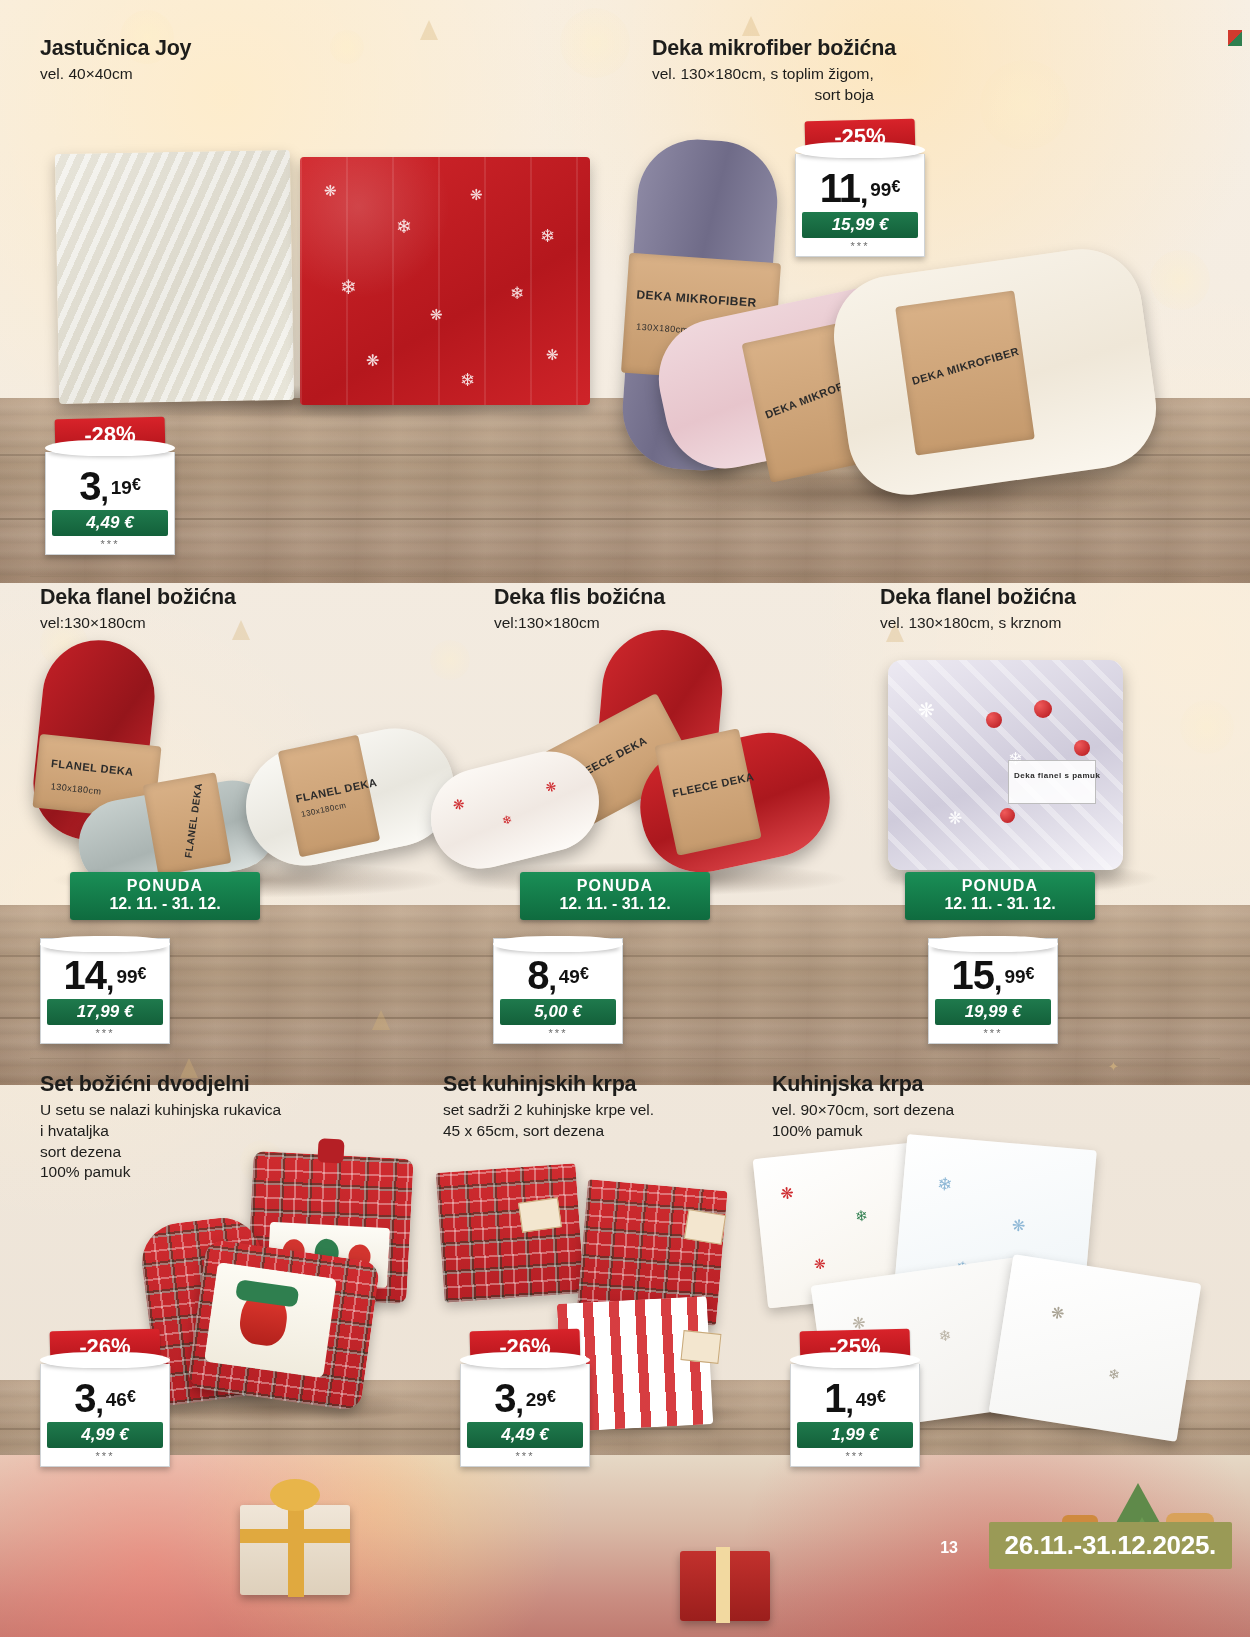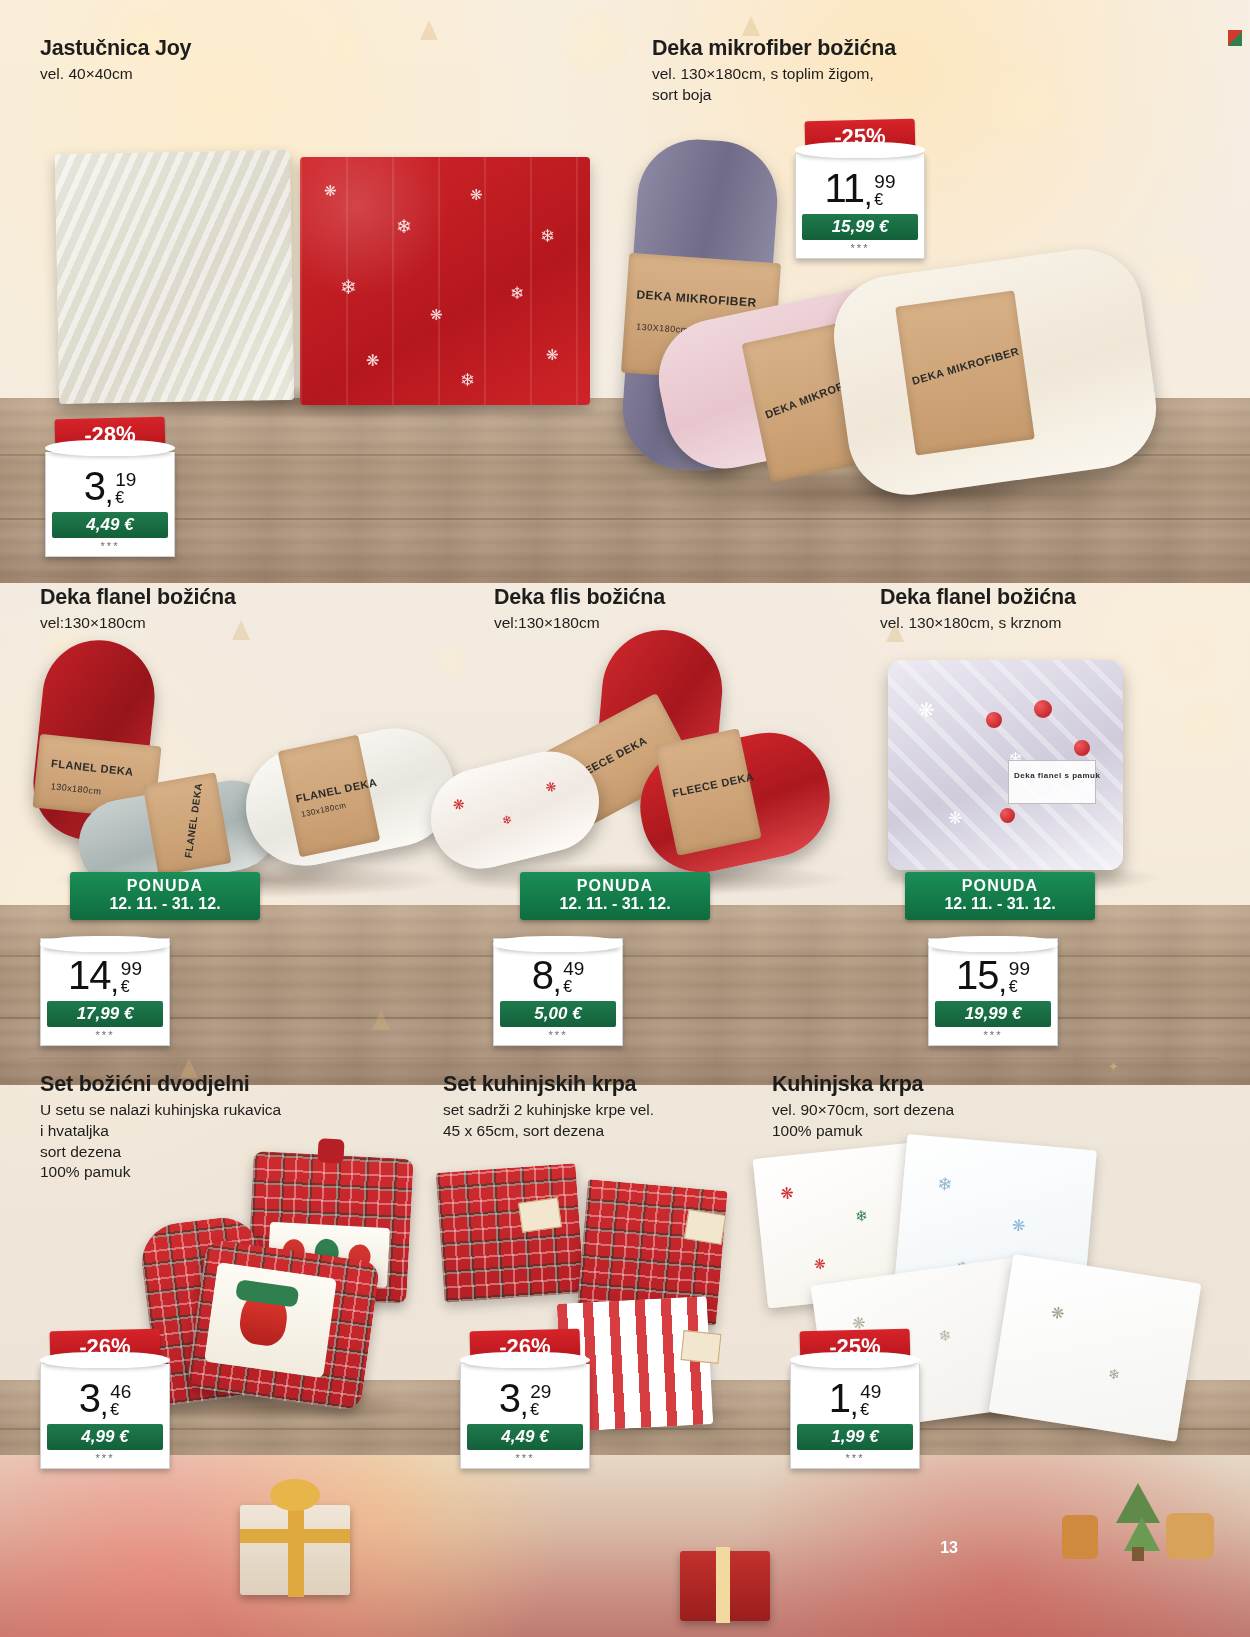--- a/index.html
+++ b/index.html
@@ -65,23 +65,23 @@
     position:absolute;left:0;right:0;top:22px;height:16px;
     background:#fff;border-radius:50%/60%;
     box-shadow:0 4px 4px -3px rgba(0,0,0,.25);
     z-index:2;
   }
   .tag .body{
     position:relative;background:#fff;border:1px solid #cfd3d6;border-top:none;
     padding:16px 6px 4px;text-align:center;z-index:1;
     box-shadow:0 3px 6px rgba(0,0,0,.25);
   }
-  .tag .main{font-weight:normal;color:#111;line-height:.9;display:flex;align-items:flex-start;justify-content:center;}
+  .tag .main{font-weight:bold;color:#111;line-height:.9;display:flex;align-items:center;justify-content:center;}
   .tag .main .int{font-size:40px;letter-spacing:-1px;}
-  .tag .main .rest{display:flex;flex-direction:column;align-items:flex-start;margin-left:2px;}
+  .tag .main .rest{display:flex;flex-direction:row;align-items:flex-start;margin-left:2px;}
   .tag .main .dec{font-size:19px;line-height:1;margin-top:2px;}
   .tag .main .eur{font-size:16px;line-height:1;margin-top:1px;}
   .tag .main .comma{font-size:30px;align-self:flex-end;margin-top:0;}
   .tag .old{
     margin-top:6px;background:linear-gradient(#1f7a4d,#13603a);color:#fff;
     font-style:italic;font-weight:bold;font-size:17px;padding:3px 0;border-radius:2px;
   }
   .tag .stars{color:#6b6b6b;font-size:11px;letter-spacing:2px;margin-top:2px;}
 
   
@@ -214,21 +214,21 @@
           <span class="dec">19</span>
           <span class="eur">€</span>
         </span>
       </div>
       <div class="old">4,49 €</div>
       <div class="stars">***</div>
     </div>
   </div>
 
   <div class="h-title" style="left:652px;top:36px;">Deka mikrofiber božićna</div>
-  <div class="h-sub" style="left:652px;top:64px;white-space:pre-line;">vel. 130×180cm, s toplim žigom,
+  <div class="h-sub" style="left:652px;top:64px;white-space:pre-line;text-align:right;">vel. 130×180cm, s toplim žigom,
 sort boja</div>
 
   <div class="prod">
     <div class="shadow" style="left:620px;top:470px;width:560px;height:46px;"></div>
 
     <div class="roll" style="left:630px;top:140px;width:140px;height:330px;background:linear-gradient(100deg,#8f8ba6,#6f6b88 45%,#9a97b0);transform:rotate(4deg)"></div>
     <div class="band" style="left:625px;top:258px;width:152px;height:120px;transform:rotate(4deg)">
       <div class="bandtxt" style="left:10px;top:34px;font-size:12px">DEKA MIKROFIBER</div>
       <div class="bandtxt" style="left:12px;top:68px;font-size:9px;font-weight:normal">130X180cm</div>
     </div>
@@ -516,14 +516,15 @@
     <div class="gift" style="left:680px;top:96px;width:90px;height:70px;background:linear-gradient(#c2312d,#9b1e1c);"></div>
     <div style="position:absolute;left:716px;top:92px;width:14px;height:76px;background:#f2d9a0;"></div>
     <div style="position:absolute;left:1116px;top:28px;width:0;height:0;border-left:22px solid transparent;border-right:22px solid transparent;border-bottom:40px solid #5f8a4a;"></div>
     <div style="position:absolute;left:1124px;top:62px;width:0;height:0;border-left:18px solid transparent;border-right:18px solid transparent;border-bottom:34px solid #6b9a53;"></div>
     <div style="position:absolute;left:1132px;top:92px;width:12px;height:14px;background:#7a5a36;"></div>
     <div style="position:absolute;left:1062px;top:60px;width:36px;height:44px;border-radius:6px;background:#cf8a3e;"></div>
     <div style="position:absolute;left:1166px;top:58px;width:48px;height:46px;border-radius:8px;background:#d9a25a;"></div>
   </div>
 
   <div class="page-num">13</div>
+  <div class="date-badge">26.11.-31.12.2025.</div>
 
 </div>
 
 </body></html>

